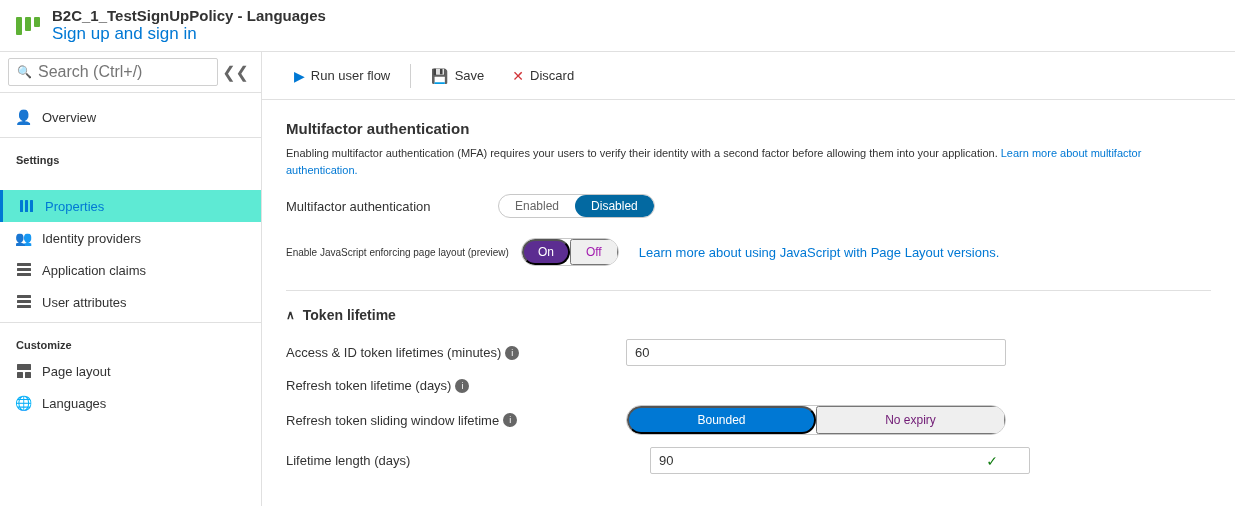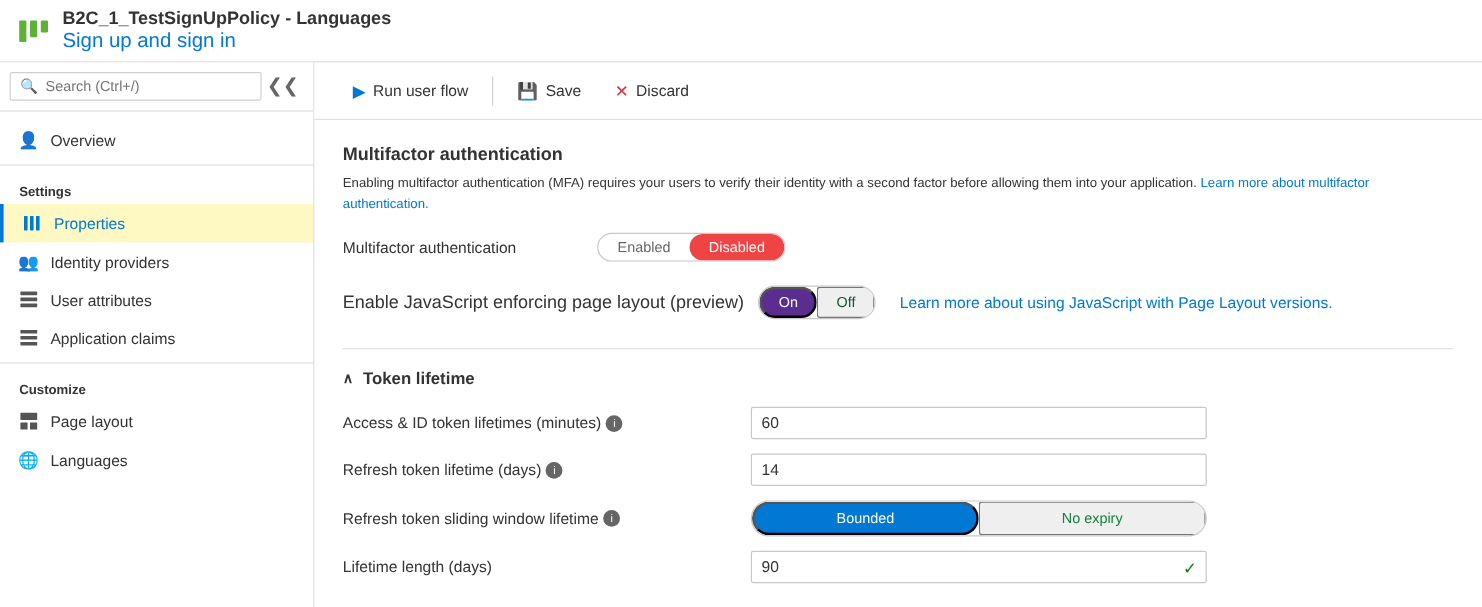--- a/index.html
+++ b/index.html
@@ -17,26 +17,26 @@
     .header-title { font-size: 15px; font-weight: 600; color: #333; }
     .header-subtitle { font-size: 17px; color: #0078d4; }
 
     
     .layout { display: flex; flex: 1; overflow: hidden; }
 
     
     .sidebar { width: 262px; border-right: 1px solid #e0e0e0; background: #fff; display: flex; flex-direction: column; overflow-y: auto; }
     .search-box { display: flex; align-items: center; border: 1px solid #d0d0d0; border-radius: 2px; padding: 4px 8px; gap: 6px; }
     .search-icon { color: #666; font-size: 12px; }
-    .search-input { border: none; outline: none; font-size: 12px; color: #737373; background: transparent; width: 100%; }
+    .search-input { border: none; outline: none; font-size: 16px; color: #737373; background: transparent; width: 100%; }
     .sidebar-collapse-btn { margin-left: auto; cursor: pointer; color: #666; font-size: 16px; padding: 4px; }
 
     .sidebar-nav { padding: 8px 0; }
     .nav-item { display: flex; align-items: center; gap: 10px; padding: 8px 16px; cursor: pointer; color: #333; font-size: 13px; }
-    .nav-item.active { background: #fef9c3; color: #0078d4; border-left: 3px solid #0078d4; }
+    .nav-item.active { background: #5eead4; color: #0078d4; border-left: 3px solid #0078d4; margin-top: 20px; }
     .nav-item.active .nav-icon { color: #0078d4; }
     .nav-icon { width: 16px; height: 16px; display: flex; align-items: center; justify-content: center; color: #555; font-size: 14px; flex-shrink: 0; }
 
     .sidebar-section-label { padding: 12px 16px 4px; font-size: 11px; font-weight: 600; color: #333; text-transform: none; }
     .divider { height: 1px; background: #e0e0e0; margin: 4px 0; }
 
     
     .main { flex: 1; display: flex; flex-direction: column; overflow: hidden; }
 
     
@@ -54,52 +54,52 @@
     .section-title { font-size: 15px; font-weight: 600; margin-bottom: 8px; color: #333; }
     .section-desc { font-size: 11px; color: #333; line-height: 1.5; margin-bottom: 16px; }
     .section-desc a { color: #0078d4; text-decoration: none; }
 
     
     .toggle-row { display: flex; align-items: center; gap: 12px; margin-bottom: 20px; }
     .toggle-label { font-size: 13px; color: #333; min-width: 200px; }
 
     .btn-toggle-group { display: flex; border: 1px solid #c8c8c8; border-radius: 20px; overflow: hidden; align-items: center; }
     .toggle-option { padding: 4px 16px; font-size: 12px; cursor: pointer; background: #fff; border: none; }
-    .toggle-option.active-disabled { background: #ef4444; color: #fff; border-radius: 20px; }
+    .toggle-option.active-disabled { background: #0369a1; color: #fff; border-radius: 20px; }
     .toggle-option.inactive { color: #666; background: transparent; }
 
     
     .onoff-toggle { display: flex; align-items: center; border-radius: 20px; border: 1px solid #c8c8c8; overflow: hidden; background: #fff; }
     .onoff-option { padding: 4px 14px; font-size: 12px; cursor: pointer; }
     .onoff-option.on-active { background: #5c2d91; color: #fff; border-radius: 20px; }
-    .onoff-option.off-inactive { color: #14532d; }
+    .onoff-option.off-inactive { color: #a21caf; }
 
     .js-toggle-row { display: flex; align-items: center; gap: 12px; margin-bottom: 24px; }
-    .js-toggle-label { font-size: 15px; color: #333; text-align: right; }
+    .js-toggle-label { font-size: 10px; color: #333; text-align: right; }
     .learn-link { color: #0078d4; font-size: 13px; text-decoration: none; margin-left: 8px; }
 
     
     .token-section { border-top: 1px solid #e0e0e0; padding-top: 16px; }
     .token-section-header { display: flex; align-items: center; gap: 8px; margin-bottom: 16px; font-size: 14px; font-weight: 600; }
     .chevron-icon { font-size: 12px; color: #333; }
 
     .form-row { display: flex; align-items: center; margin-bottom: 12px; }
     .form-row-label { min-width: 340px; font-size: 13px; color: #333; display: flex; align-items: center; gap: 4px; }
     .info-icon { width: 14px; height: 14px; border-radius: 50%; background: #666; color: #fff; font-size: 9px; display: inline-flex; align-items: center; justify-content: center; cursor: help; flex-shrink: 0; }
     .form-input { border: 1px solid #c8c8c8; border-radius: 2px; padding: 5px 8px; font-size: 13px; width: 380px; color: #333; }
 
     
     .bounded-toggle { display: flex; align-items: center; border-radius: 20px; border: 1px solid #c8c8c8; overflow: hidden; background: #fff; width: 380px; }
     .bounded-option { flex: 1; padding: 5px 0; font-size: 12px; cursor: pointer; text-align: center; }
     .bounded-option.bounded-active { background: #0078d4; color: #fff; border-radius: 20px; }
-    .bounded-option.noexpiry-inactive { color: #15803d; }
+    .bounded-option.noexpiry-inactive { color: #701a75; }
 
     
     .form-select-wrapper { position: relative; width: 380px; }
-    .form-select { border: 1px solid #c8c8c8; border-radius: 2px; padding: 5px 30px 5px 8px; font-size: 13px; width: 100%; color: #333; appearance: none; background: #fff; }
+    .form-select { border: 1px solid #c8c8c8; border-radius: 2px; padding: 5px 30px 5px 8px; font-size: 13px; width: 100%; color: #333; appearance: none; background: #fff; margin-left: 24px; }
     .select-checkmark { position: absolute; right: 8px; top: 50%; transform: translateY(-50%); color: #107c10; font-size: 14px; }
   </style>
 </head>
 <body>
 
 <div class="header">
   <div class="header-logo">
     <div class="logo-bars">
       <div class="logo-bar"></div>
       <div class="logo-bar"></div>
@@ -149,32 +149,32 @@
       </div>
 
       <div class="nav-item">
         <span class="nav-icon">
           <svg width="16" height="16" viewBox="0 0 16 16" fill="#555">
               <rect x="1" y="1" width="14" height="3" rx="0.5"></rect>
               <rect x="1" y="6" width="14" height="3" rx="0.5"></rect>
               <rect x="1" y="11" width="14" height="3" rx="0.5"></rect>
             </svg>
         </span>
-        <span>User attributes</span>
+        <span>Application claims</span>
       </div>
 
       <div class="nav-item">
         <span class="nav-icon">
           <svg width="16" height="16" viewBox="0 0 16 16" fill="#555">
               <rect x="1" y="1" width="14" height="3" rx="0.5"></rect>
               <rect x="1" y="6" width="14" height="3" rx="0.5"></rect>
               <rect x="1" y="11" width="14" height="3" rx="0.5"></rect>
             </svg>
         </span>
-        <span>Application claims</span>
+        <span>User attributes</span>
       </div>
 
       <div class="divider"></div>
       <div class="sidebar-section-label">Customize</div>
 
       <div class="nav-item">
         <span class="nav-icon">
           <svg width="16" height="16" viewBox="0 0 16 16" fill="#555">
               <rect x="1" y="1" width="14" height="6" rx="0.5"></rect>
               <rect x="1" y="9" width="6" height="6" rx="0.5"></rect>
@@ -248,21 +248,20 @@
             <span class="info-icon">i</span>
           </label>
           <input class="form-input" type="text" value="60" style="">
         </div>
 
         <div class="form-row">
           <label class="form-row-label">
             <span>Refresh token lifetime (days)</span>
             <span class="info-icon">i</span>
           </label>
-          <input class="form-input" type="text" value="14" style="">
         </div>
 
         <div class="form-row">
           <label class="form-row-label">
             <span>Refresh token sliding window lifetime</span>
             <span class="info-icon">i</span>
           </label>
           <div class="bounded-toggle">
             <button class="bounded-option bounded-active">Bounded</button>
             <button class="bounded-option noexpiry-inactive">No expiry</button>

